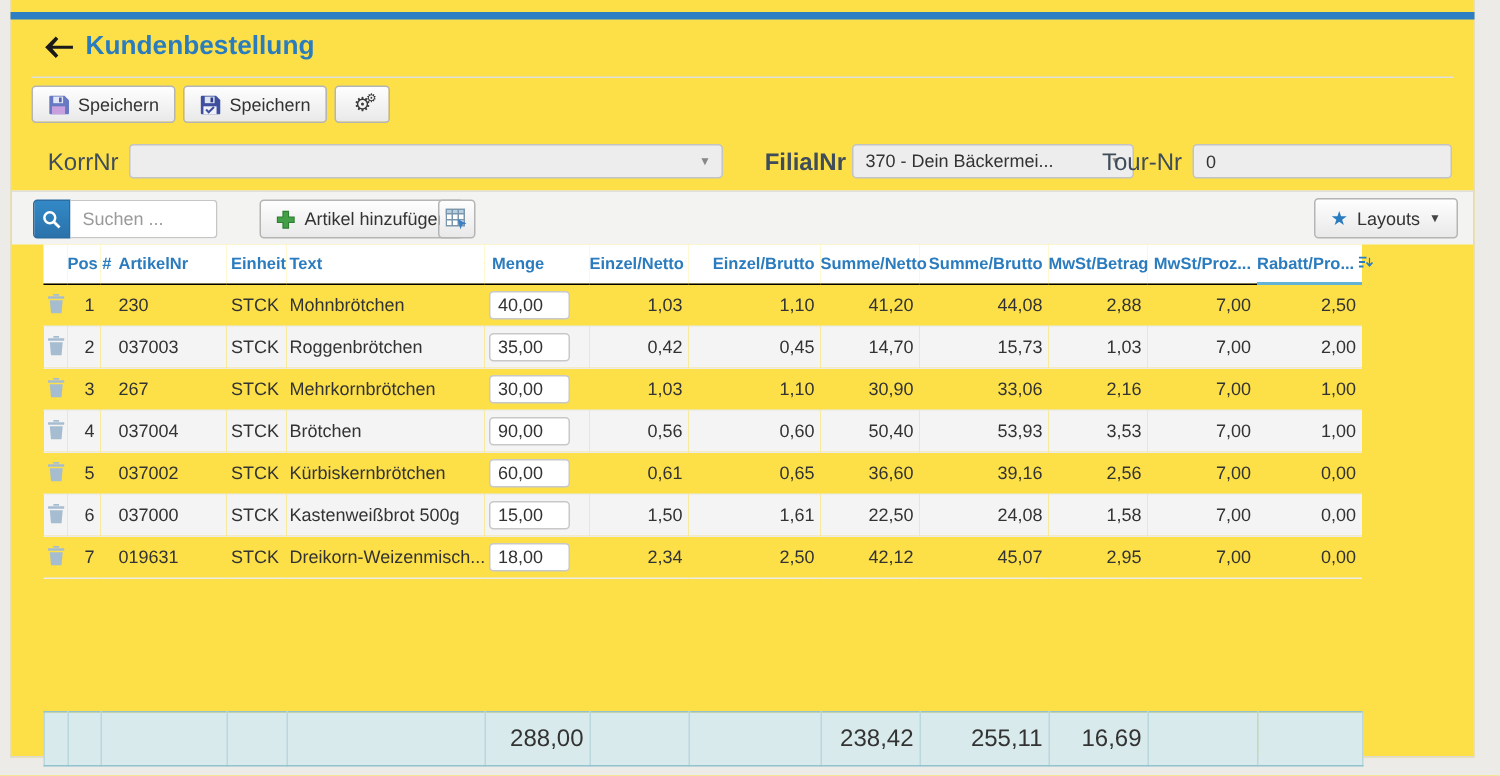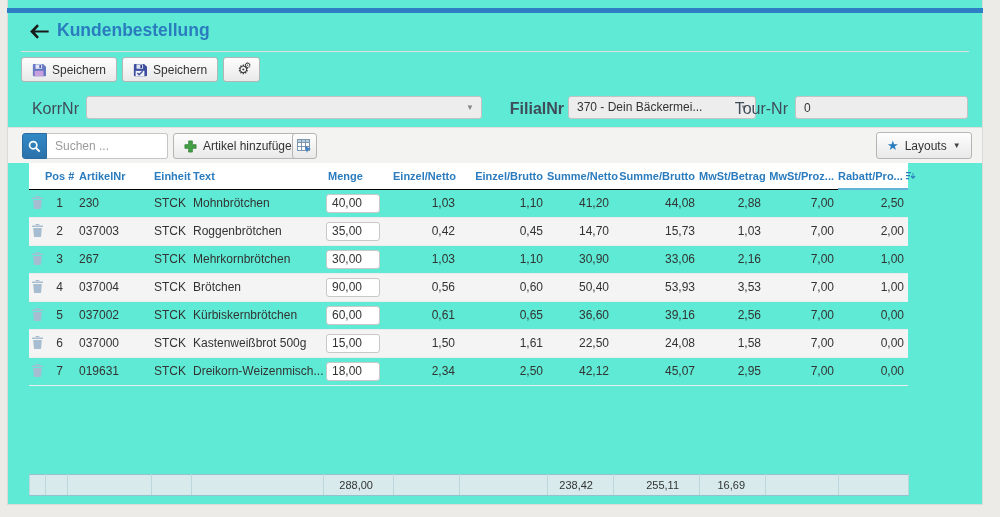--- a/index.html
+++ b/index.html
@@ -1,30 +1,30 @@
 <!DOCTYPE html>
 <html><head>
 <meta charset="utf-8">
 <style>
   * { margin:0; padding:0; box-sizing:border-box; }
   html,body { width:1000px; height:517px; overflow:hidden; }
   body { font-family:"Liberation Sans","DejaVu Sans",sans-serif; background:#edebe8; position:relative; }
 
-  .card { position:absolute; left:7px; top:0; width:976px; height:505px; background:#5eead4;
+  .card { position:absolute; left:7px; top:0; width:976px; height:505px; background:#fde047;
           border:1px solid #dcdad6; border-top:none; }
   .topbar { position:absolute; left:-1px; top:8px; width:976px; height:5px; background:#2e7ec3; }
 
   .back-btn { position:absolute; left:21px; top:24px; width:22px; height:16px; cursor:pointer; }
   .page-title { position:absolute; left:49px; top:20px; font-size:17.5px; font-weight:700; color:#2a7cbe; }
   .title-sep { position:absolute; left:13px; top:51px; width:948px; border-top:1px solid #e0e0e0; }
 
   .actions { position:absolute; left:13px; top:57px; display:flex; gap:5px; }
   .btn { display:inline-flex; align-items:center; gap:6px; height:25px; padding:0 10px;
          background:linear-gradient(#fefefe,#e9e9e9); border:1px solid #b5b5b5; border-radius:3px;
-         font-size:12px; color:#333; cursor:pointer; white-space:nowrap;text-align:right; }
+         font-size:12px; color:#333; cursor:pointer; white-space:nowrap; }
   .gear-wrap { position:relative; width:15px; height:14px; font-size:13px; color:#3a3a3a; line-height:14px; }
   .gear-wrap .gear-small { position:absolute; right:-2px; top:-4px; font-size:8px; }
 
   .form-row { position:absolute; left:0; top:96px; width:976px; height:24px; }
   .form-label { position:absolute; top:4px; font-size:16px; color:#3f4c59; text-align:right; }
   .lbl-korr { left:0; width:71px; }
   .lbl-filial { left:468px; width:88px;font-weight:bold; }
   .lbl-tour { left:690px; width:90px; }
   .select { position:absolute; top:0; height:23px; line-height:21px; background:#ededed;
             border:1px solid #c3c3c3; border-radius:3px; padding:0 20px 0 8px; font-size:12px;
@@ -35,21 +35,21 @@
   .input-plain { position:absolute; top:0; height:23px; background:#ededed; border:1px solid #c3c3c3;
             border-radius:3px; padding:0 8px; font-size:12px; color:#333; font-family:inherit; }
   .inp-tour { left:787px; width:173px; }
 
   .grid-toolbar { position:absolute; left:0; top:127px; width:974px; height:36px; background:#f3f3f1;
             border-top:1px solid #e0deda; }
   .search-group { position:absolute; left:14px; top:5px; display:flex; }
   .search-btn { width:25px; height:26px; background:linear-gradient(#3289c6,#2b72ab);
             border:1px solid #2a6ba0; border-radius:3px 0 0 3px; display:flex; align-items:center;
             justify-content:center; cursor:pointer; }
-  .search-input { width:121px; height:26px; border:1px solid #c6c6c6; border-left:none;
+  .search-input { width:98px; height:26px; border:1px solid #c6c6c6; border-left:none;
             border-radius:0 3px 3px 0; padding:0 8px; font-size:12px; color:#333; font-family:inherit; background:#fff; }
   .search-input::placeholder { color:#9a9a9a; }
   .add-btn { position:absolute; left:165px; top:5px; height:26px; }
   .grid-btn { position:absolute; left:284px; top:5px; width:25px; height:26px; padding:0; justify-content:center; }
   .layouts-btn { position:absolute; left:868px; top:4px; height:27px; }
   .star-icon { color:#2a7cbe; font-size:13px; line-height:13px; }
   .caret-down { font-size:8px; color:#444; }
 
   table { border-collapse:collapse; table-layout:fixed; }
   #grid-table { position:absolute; left:21px; top:163px; width:879px; }
@@ -64,23 +64,23 @@
   .c-del { text-align:center; }
   .trash-btn { display:inline-block; cursor:pointer; padding-top:2px; }
   td.c-artikelnr, th.h-artikelnr { padding-left:12px; }
   td.c-einheit,  th.h-einheit  { padding-left:3px; }
   td.c-text,     th.h-text     { padding-left:2px; }
   th.h-menge { padding-left:5px; }
   .menge-input { width:54px; height:19px; margin-left:3px; border:1px solid #c8c8c8; border-radius:3px;
             padding:0 5px; font-size:12px; color:#333; font-family:inherit; background:#fff; }
 
   #totals-table { position:absolute; left:21px; top:474px; width:879px; }
-  #totals-table td { height:21px; background:#d8eaec; border:1px solid #bad7db;
+  #totals-table td { height:36px; background:#d8eaec; border:1px solid #bad7db;
             border-top:1px solid #93c2cf; border-bottom:1px solid #93c2cf;
-            font-size:11px; color:#333; text-align:right; padding-right:20px; }
+            font-size:16px; color:#333; text-align:right; padding-right:4px; }
 </style>
 </head>
 <body>
 
 <div class="card">
   <div class="topbar"></div>
 
   <span class="back-btn">
     <svg width="20" height="15" viewBox="0 0 18 14">
       <path d="M7.3 0.3 L0.7 7 l6.6 6.7 1.6-1.6L5.2 8H18V6H5.2l3.7-4.1z" fill="#1a1a1a"></path>

